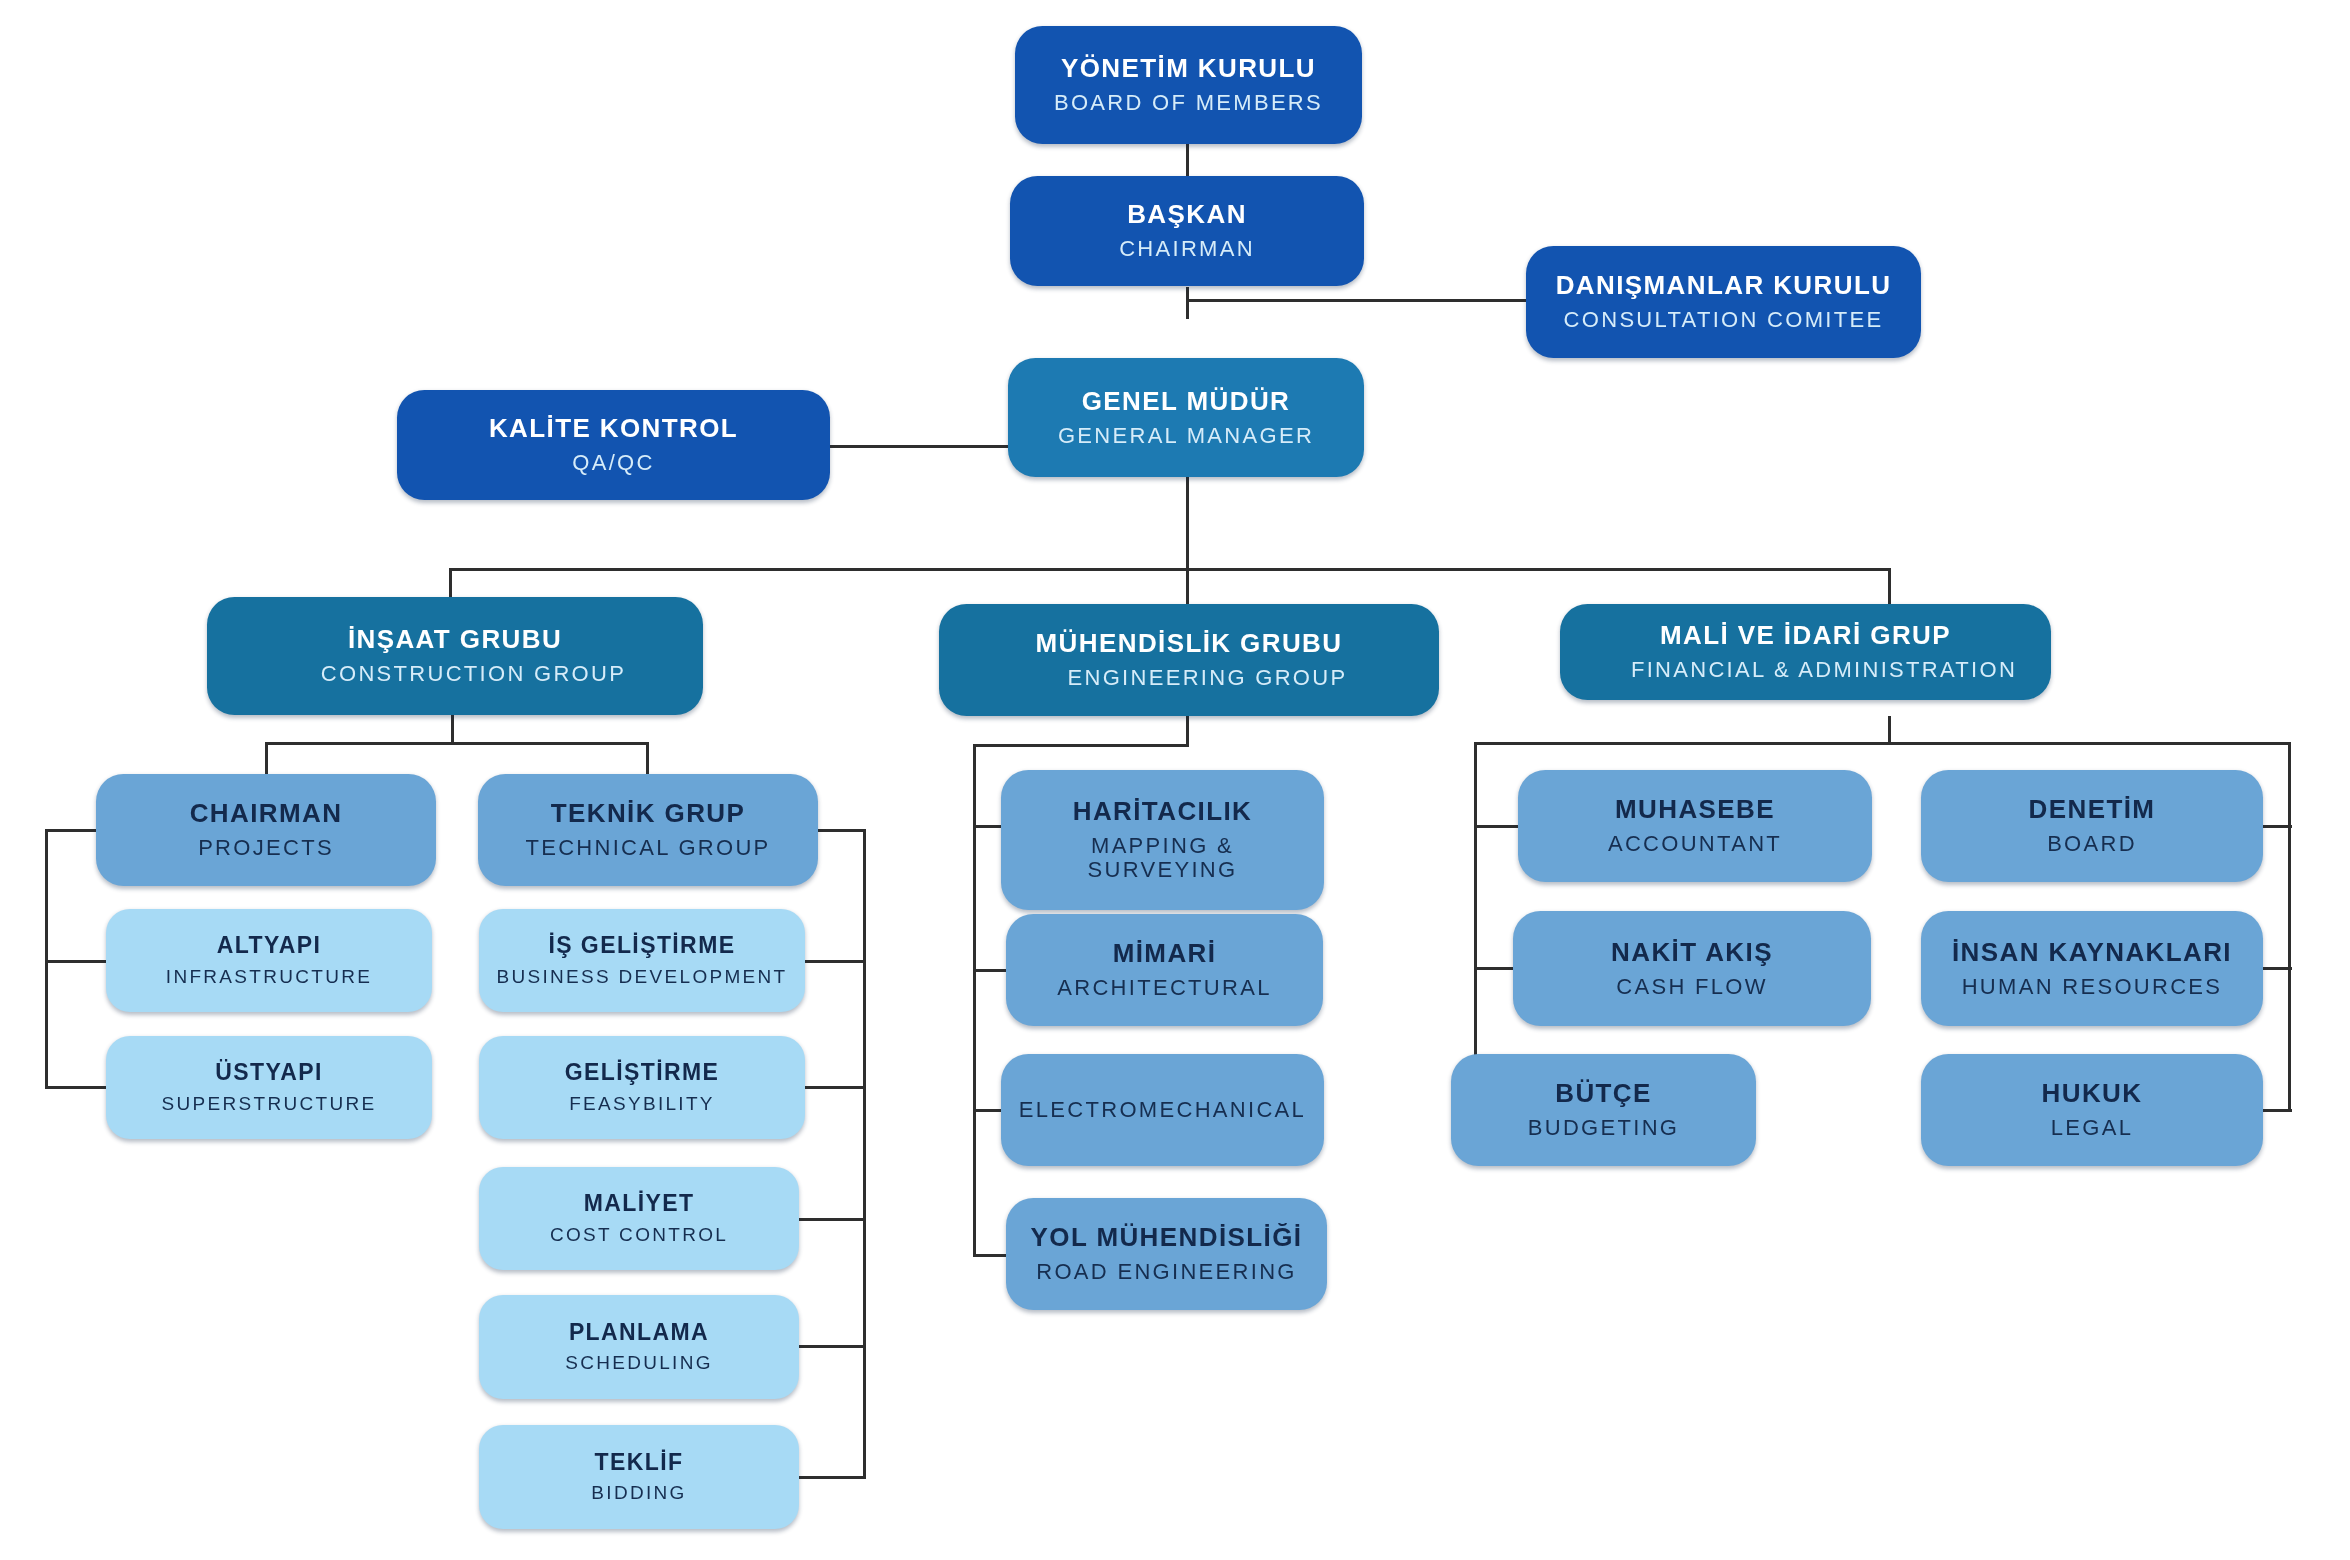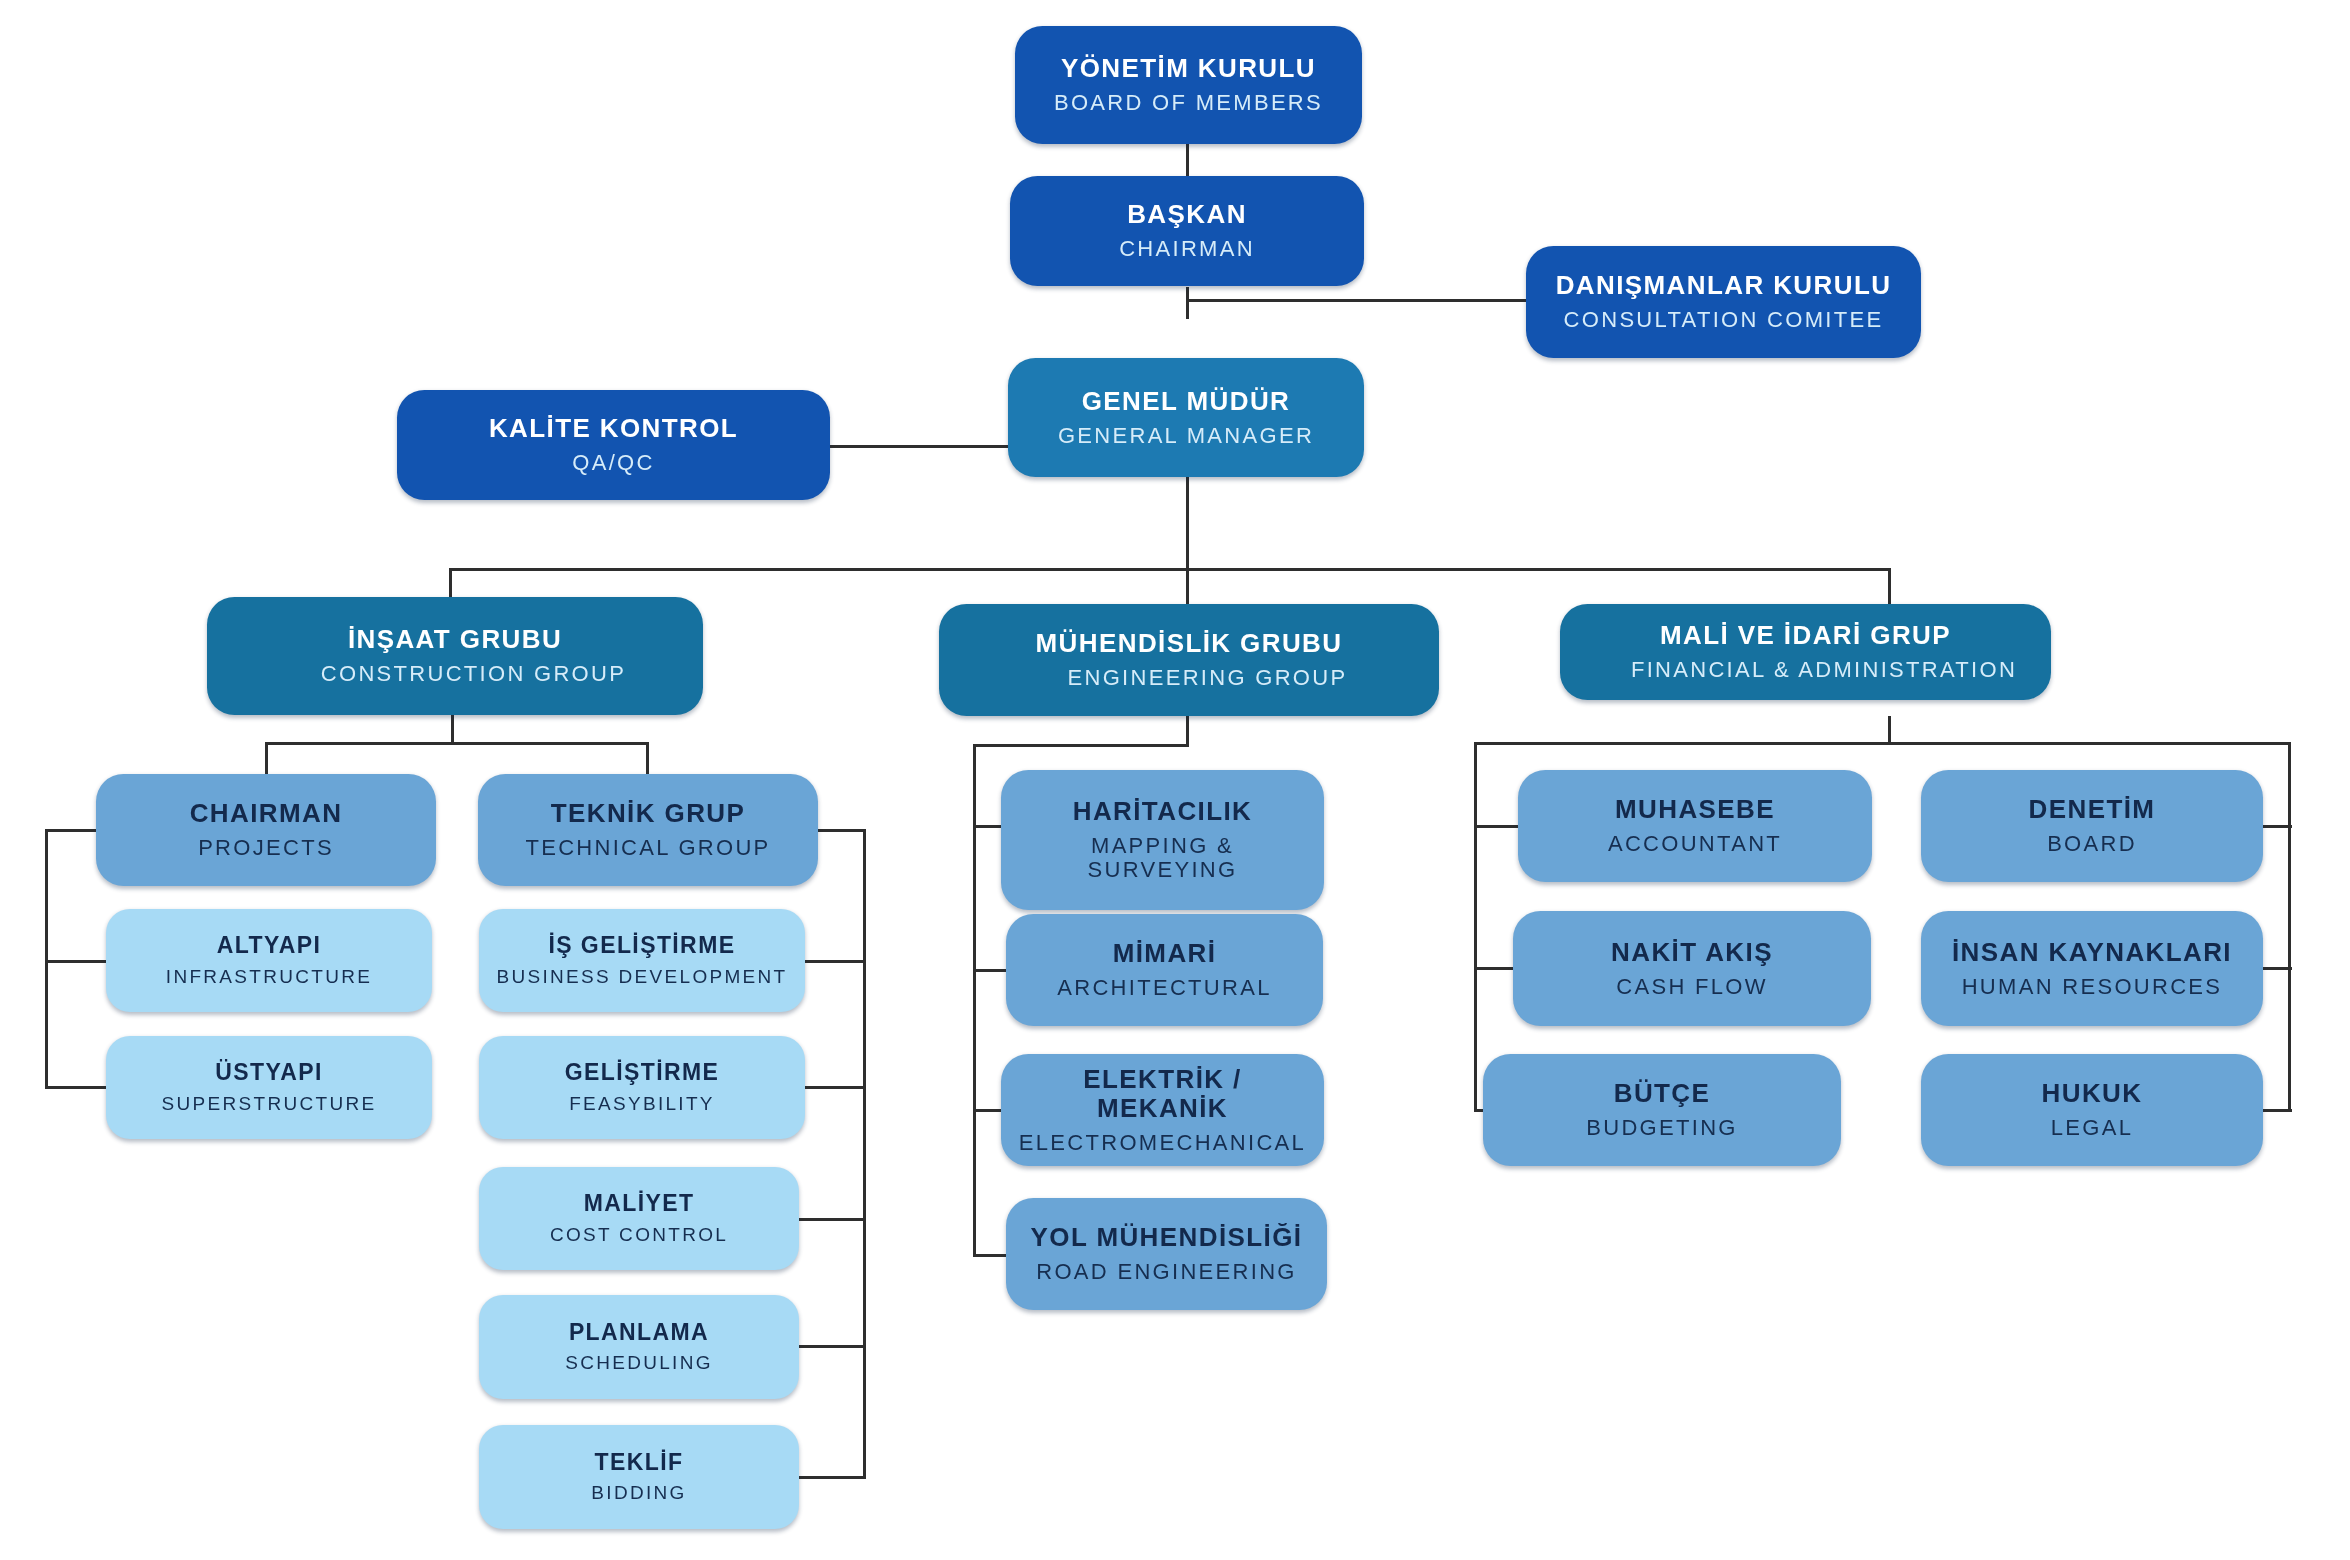--- a/index.html
+++ b/index.html
@@ -176,21 +176,20 @@
   <div class="t">HARİTACILIK</div>
   <div class="s">MAPPING &amp; SURVEYING</div>
 </div>
 
 <div class="node medium" style="left:1006px;top:914px;width:317px;height:112px">
   <div class="t">MİMARİ</div>
   <div class="s">ARCHITECTURAL</div>
 </div>
 
 <div class="node medium" style="left:1001px;top:1054px;width:323px;height:112px">
-  <div class="t">ELEKTRİK / MEKANİK</div>
   <div class="s">ELECTROMECHANICAL</div>
 </div>
 
 <div class="node medium" style="left:1006px;top:1198px;width:321px;height:112px">
   <div class="t">YOL MÜHENDİSLİĞİ</div>
   <div class="s">ROAD ENGINEERING</div>
 </div>
 
 <div class="node medium" style="left:1518px;top:770px;width:354px;height:112px">
   <div class="t">MUHASEBE</div>
@@ -205,21 +204,21 @@
 <div class="node medium" style="left:1513px;top:911px;width:358px;height:115px">
   <div class="t">NAKİT AKIŞ</div>
   <div class="s">CASH FLOW</div>
 </div>
 
 <div class="node medium" style="left:1921px;top:911px;width:342px;height:115px">
   <div class="t">İNSAN KAYNAKLARI</div>
   <div class="s">HUMAN RESOURCES</div>
 </div>
 
-<div class="node medium" style="left:1483px;top:1054px;width:358px;height:112px">
+<div class="node medium" style="left:1451px;top:1054px;width:305px;height:112px">
   <div class="t">BÜTÇE</div>
   <div class="s">BUDGETING</div>
 </div>
 
 <div class="node medium" style="left:1921px;top:1054px;width:342px;height:112px">
   <div class="t">HUKUK</div>
   <div class="s">LEGAL</div>
 </div>
 
 

